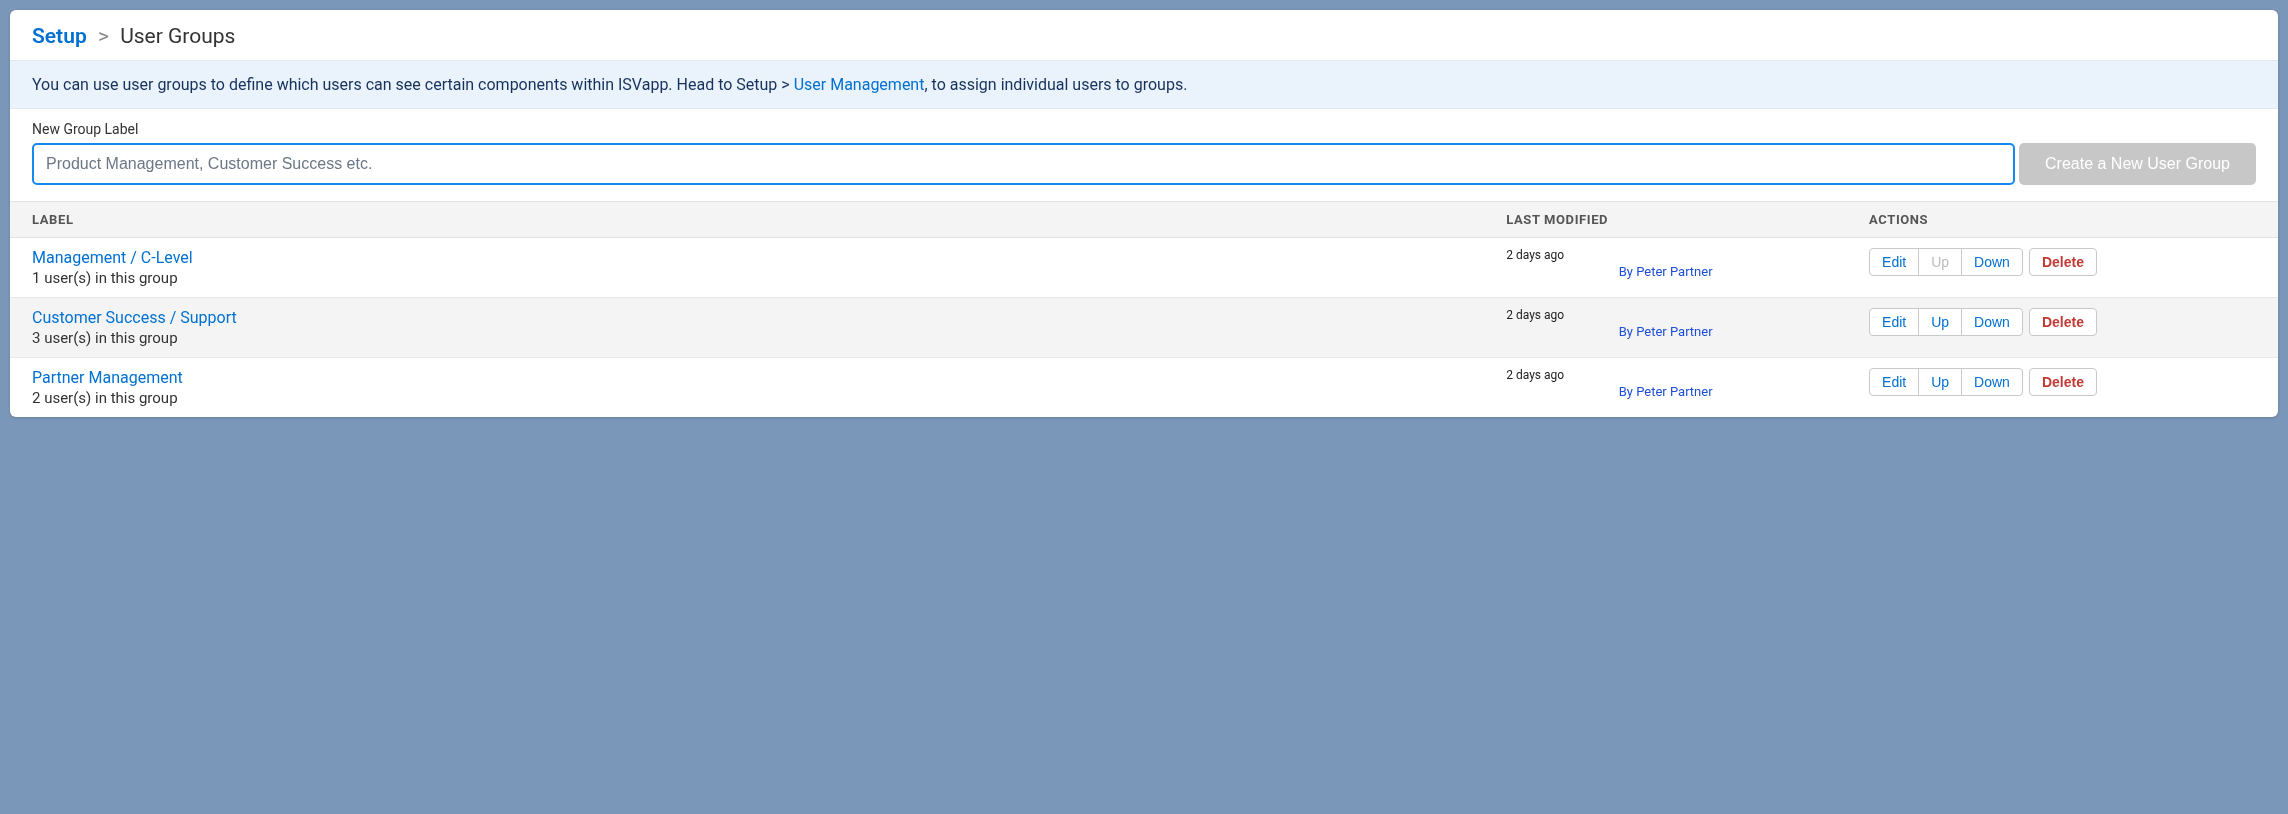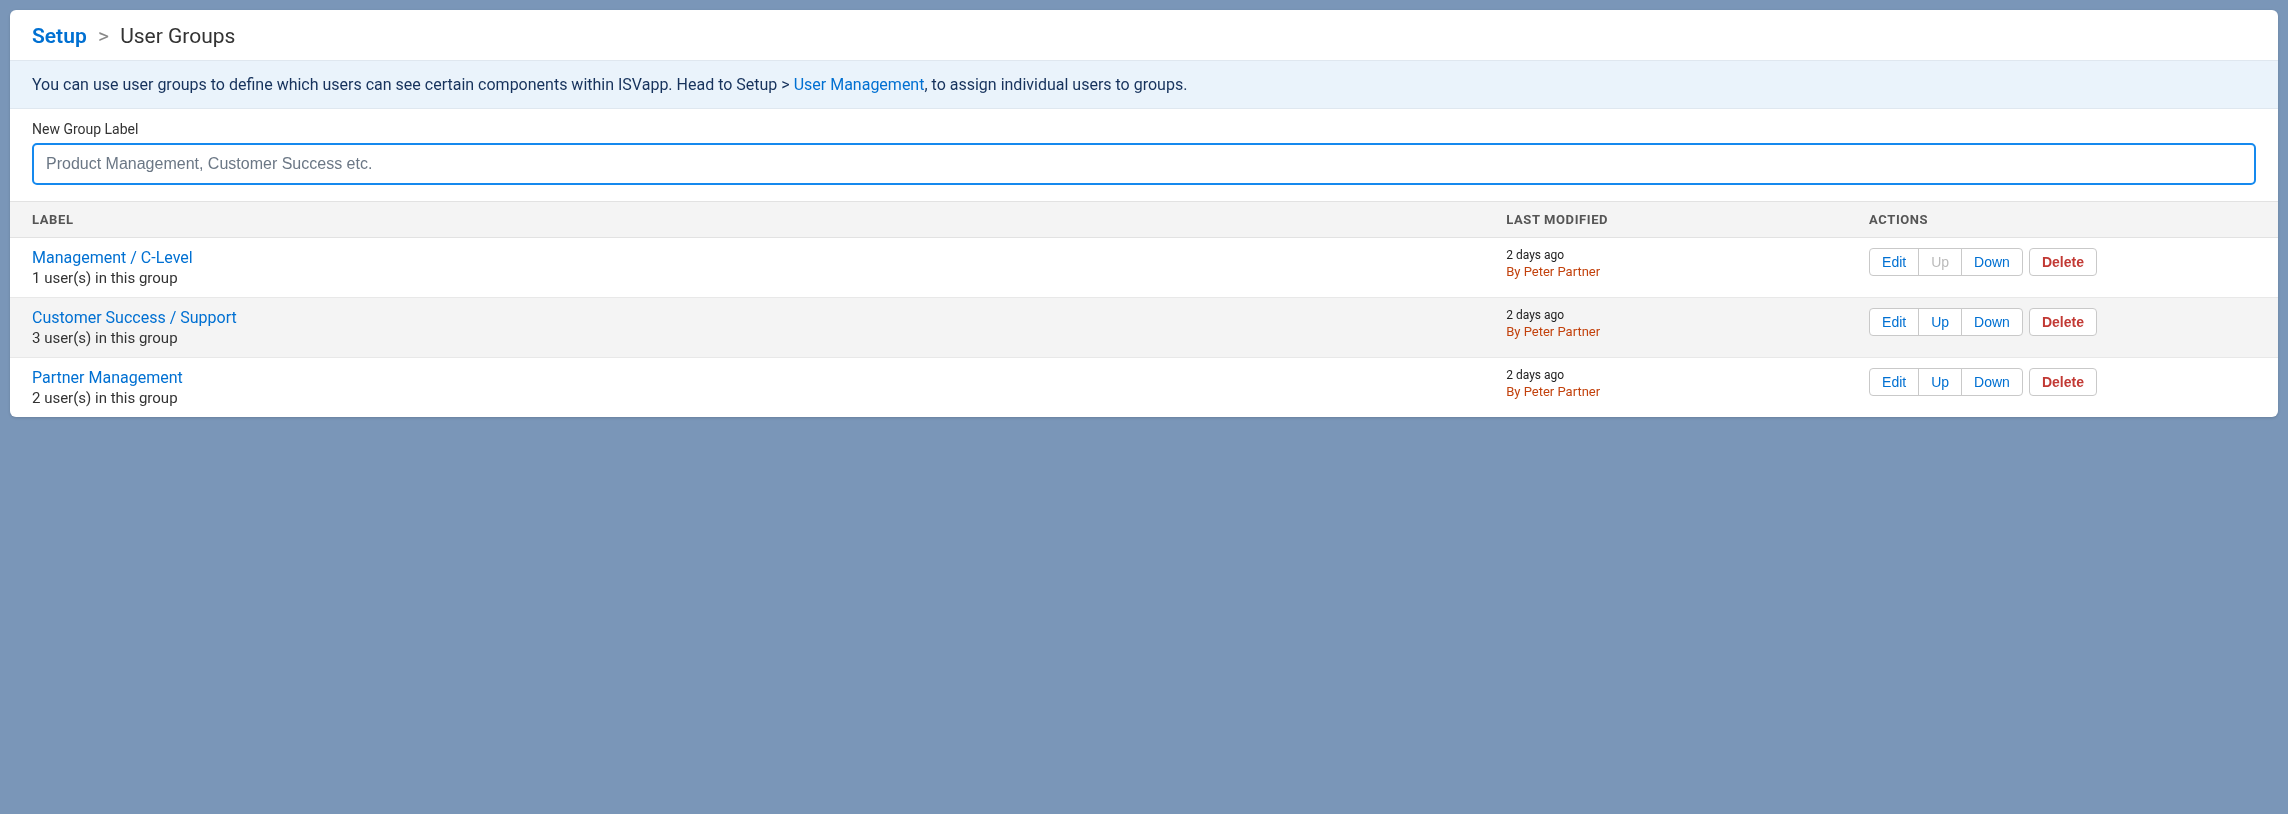--- a/index.html
+++ b/index.html
@@ -83,21 +83,21 @@
   tbody tr:nth-child(even) { background: #f4f4f4; }
   tbody td {
     padding: 10px 22px;
     border-bottom: 1px solid #e8e8e8;
     vertical-align: top;
   }
   tbody tr:last-child td { border-bottom: none; }
   .group-name { color: #0070d2; font-size: 16px; text-decoration: none; }
   .group-sub { color: #333; font-size: 15px; margin-top: 2px; }
   .mod-time { color: #222; font-size: 12px; }
-  .mod-by { color: #c2410c; font-size: 13px; margin-top: 2px; }
+  .mod-by { color: #1d4ed8; font-size: 13px; margin-top: 2px; text-align: center; }
   .actions { white-space: nowrap; }
   .btn-sm {
     display: inline-block;
     padding: 5px 12px;
     font-size: 14px;
     background: #fff;
     border: 1px solid #c9c9c9;
     border-radius: 4px;
     cursor: pointer;
     color: #0070d2;
@@ -124,20 +124,21 @@
   </div>
 
   <div class="info-bar">
     <span>You can use user groups to define which users can see certain components within ISVapp. Head to Setup &gt; </span><a href="#">User Management</a><span>, to assign individual users to groups.</span>
   </div>
 
   <div class="form-row">
     <label>New Group Label</label>
     <div class="form-inline">
       <input type="text" class="text-input" placeholder="Product Management, Customer Success etc." style="">
+      <button class="create-btn">Create a New User Group</button>
     </div>
   </div>
 
   <table>
     <thead>
       <tr>
         <th class="col-label">LABEL</th>
         <th class="col-mod">LAST MODIFIED</th>
         <th class="col-act">ACTIONS</th>
       </tr>

